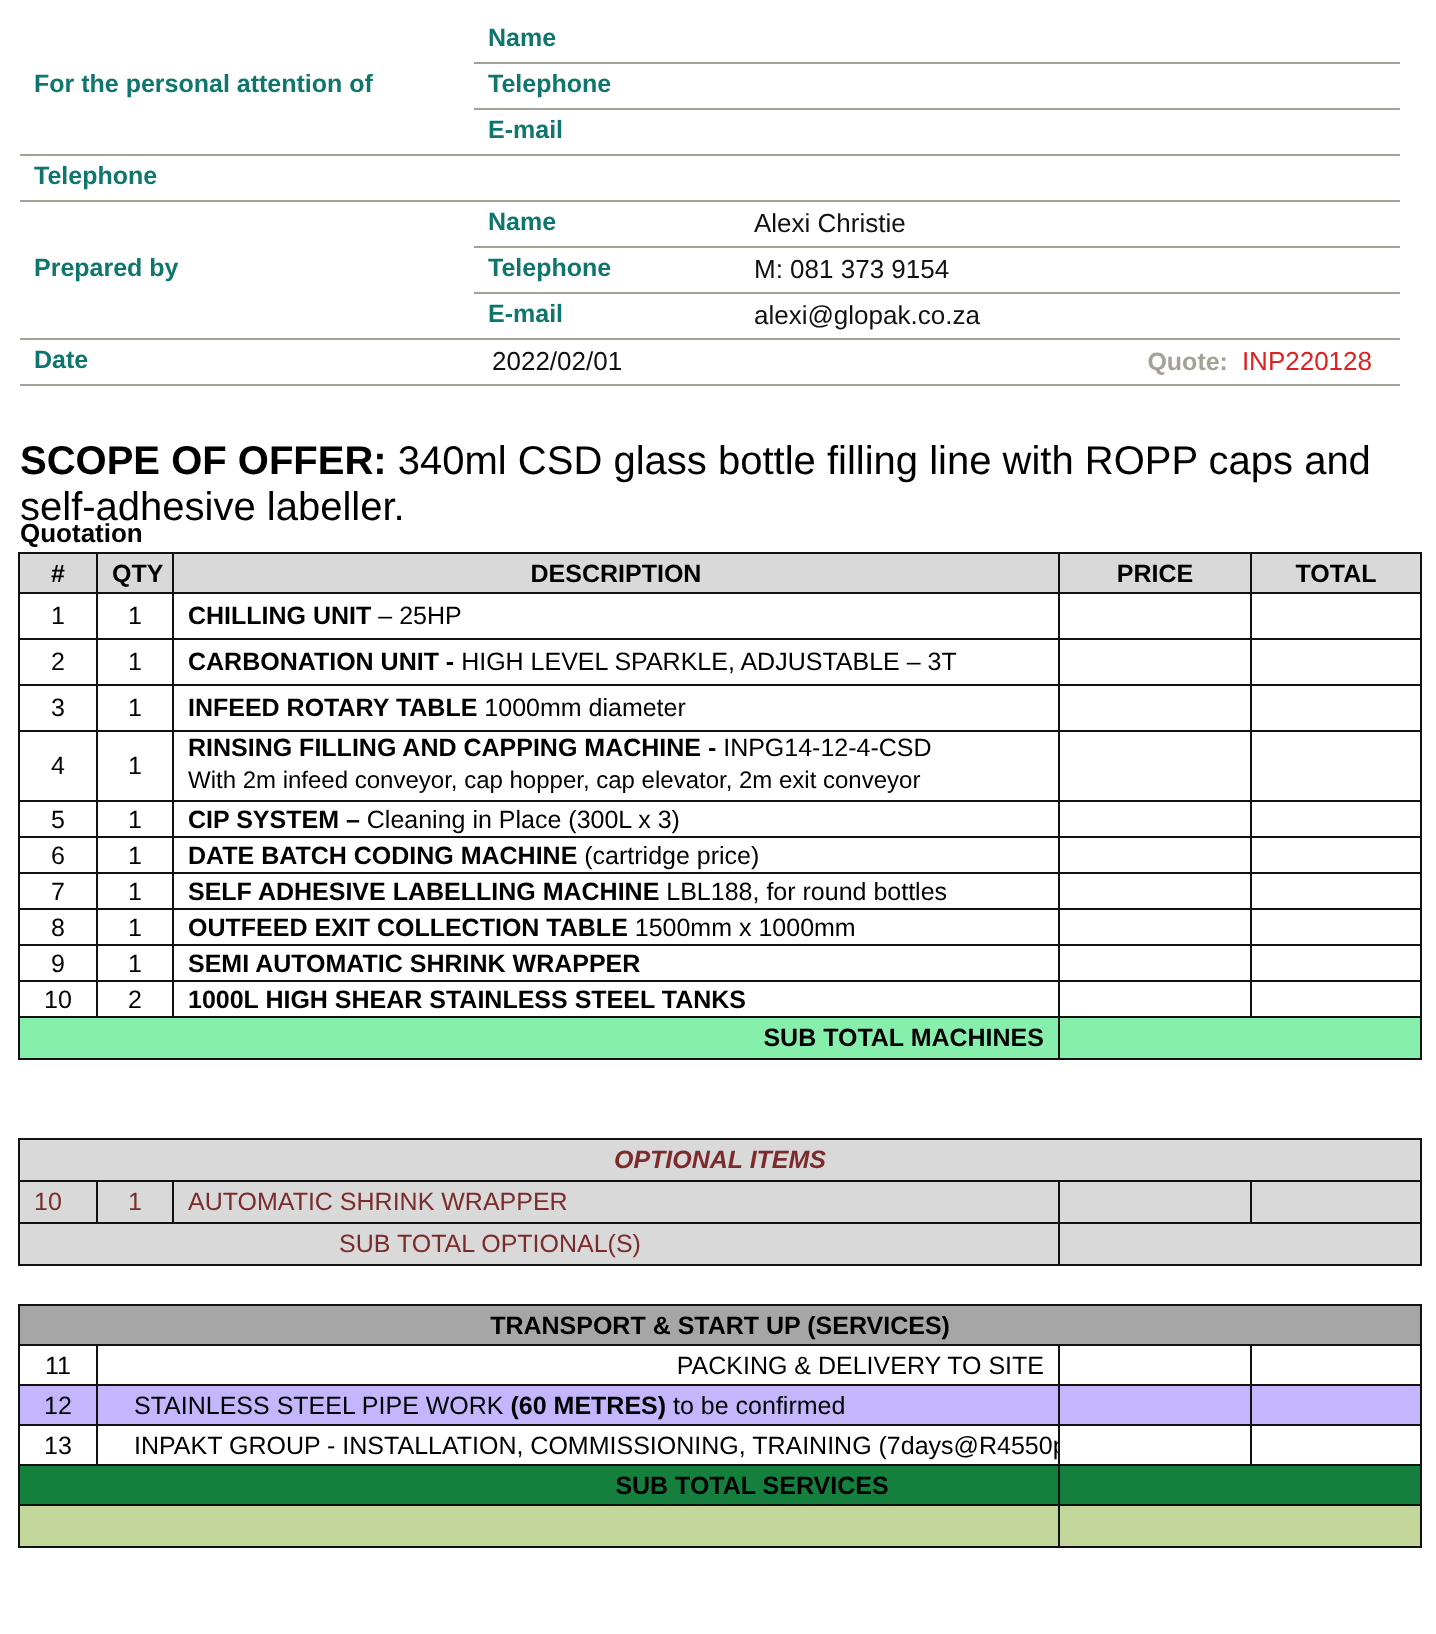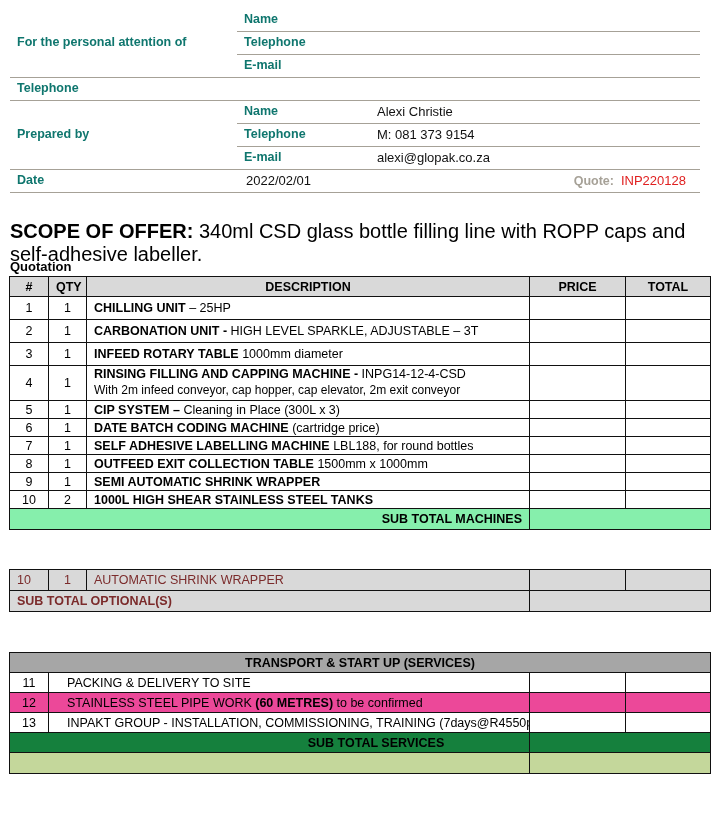--- a/index.html
+++ b/index.html
@@ -30,26 +30,26 @@
 
   .main td { height:22px; }
   .main tr.tall td { height:34px; }
   .main tr.short td { height:17px; }
   .main .desc b { font-weight:bold; }
   .subline { display:block; font-size:12px; line-height:18px; }
   .sub-machines td { background:#86efac; font-weight:bold; height:20px; }
 
   .opt td { background:#d9d9d9; color:#7b2b2b; height:20px; }
   .opt .hdr { font-weight:bold; font-style:italic; text-align:center; }
-  .opt .subtot { font-weight:bold; text-align:left; }
+  .opt .subtot { font-weight:normal; text-align:center; }
 
   .svc td { height:19px; }
   .svc .title td { background:#a6a6a6; font-weight:bold; text-align:center; }
   .svc .premises td { background:#d9d9d9; text-align:center; }
-  .svc tr.alt td { background:#ec4899; }
+  .svc tr.alt td { background:#c4b5fd; }
   .svc .subtot td { background:#15803d; font-weight:bold; }
   .svc .grand td { background:#c4d79b; height:20px; }
 </style>
 </head>
 <body>
 
 <div class="info">
 
   <div class="cell lbl" style="left:7px;top:23px;">For the personal attention of</div>
   <div class="cell lbl" style="left:234px;top:0px;">Name</div>
@@ -189,20 +189,23 @@
 
 <table class="opt" style="top:569px;">
   <colgroup>
       <col class="c1">
       <col class="c2">
       <col class="c3">
       <col class="c4">
       <col class="c5">
     </colgroup>
   <tbody>
+      <tr>
+    <td colspan="5" class="hdr">OPTIONAL ITEMS</td>
+  </tr>
   <tr>
     <td>10</td>
     <td class="c">1</td>
     <td>AUTOMATIC SHRINK WRAPPER</td>
     <td></td>
     <td></td>
   </tr>
   <tr>
     <td colspan="3" class="subtot" style="padding-right:56px;">SUB TOTAL OPTIONAL(S)</td>
     <td colspan="2"></td>
@@ -216,21 +219,21 @@
       <col style="width:481px;">
       <col class="c4">
       <col class="c5">
     </colgroup>
   <tbody>
       <tr class="title">
     <td colspan="4">TRANSPORT &amp; START UP (SERVICES)</td>
   </tr>
   <tr>
     <td class="c">11</td>
-    <td style="padding-left:18px;"><span>PACKING &amp; DELIVERY TO SITE</span><b></b><span></span></td>
+    <td style="padding-left:18px;text-align:right;"><span>PACKING &amp; DELIVERY TO SITE</span><b></b><span></span></td>
     <td></td>
     <td></td>
   </tr>
   <tr class="alt">
     <td class="c">12</td>
     <td style="padding-left:18px;"><span>STAINLESS STEEL PIPE WORK </span><b>(60 METRES)</b><span> to be confirmed</span></td>
     <td></td>
     <td></td>
   </tr>
   <tr>

